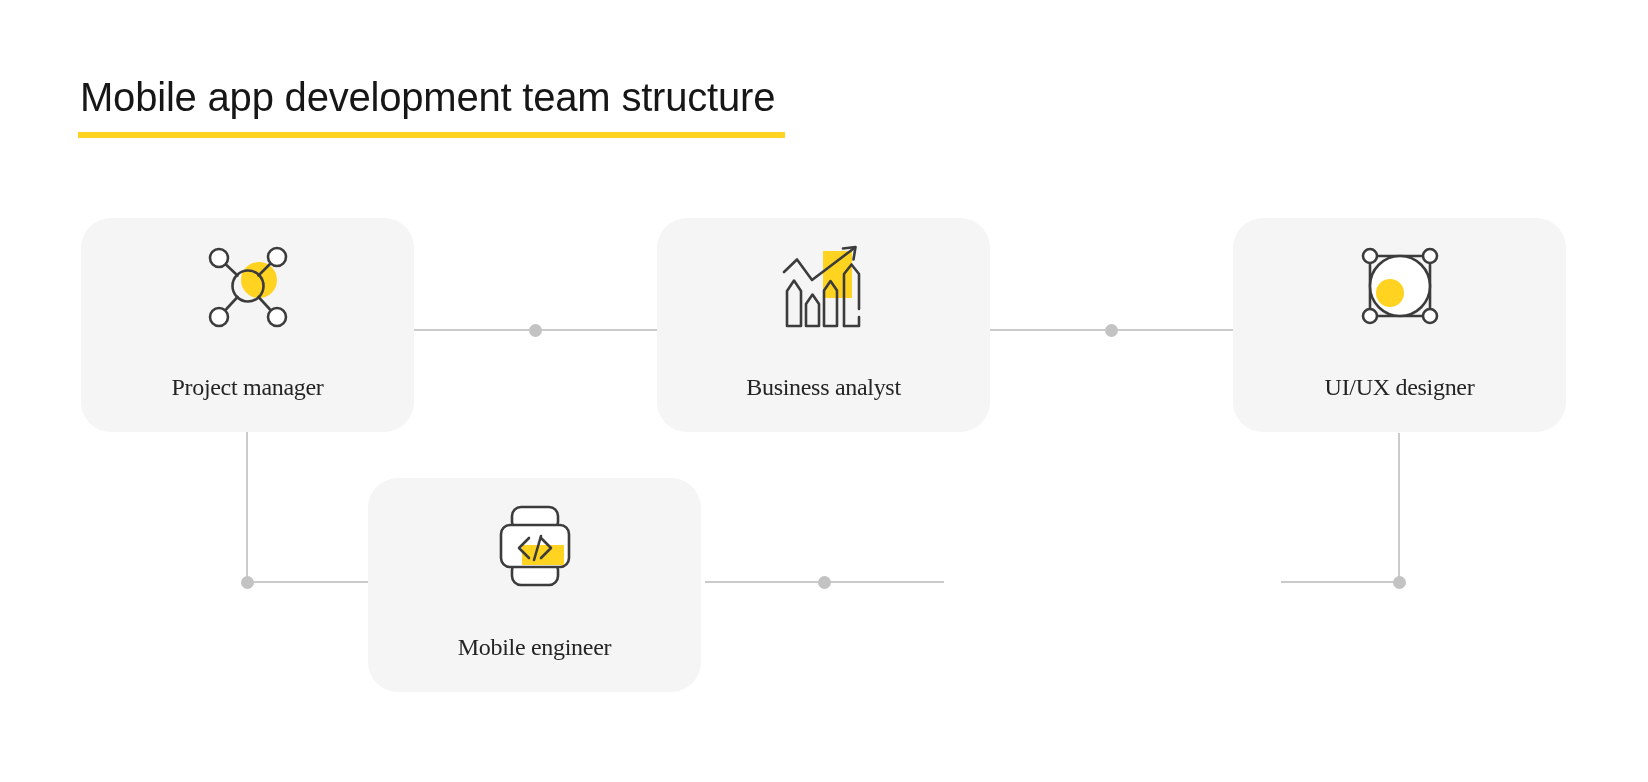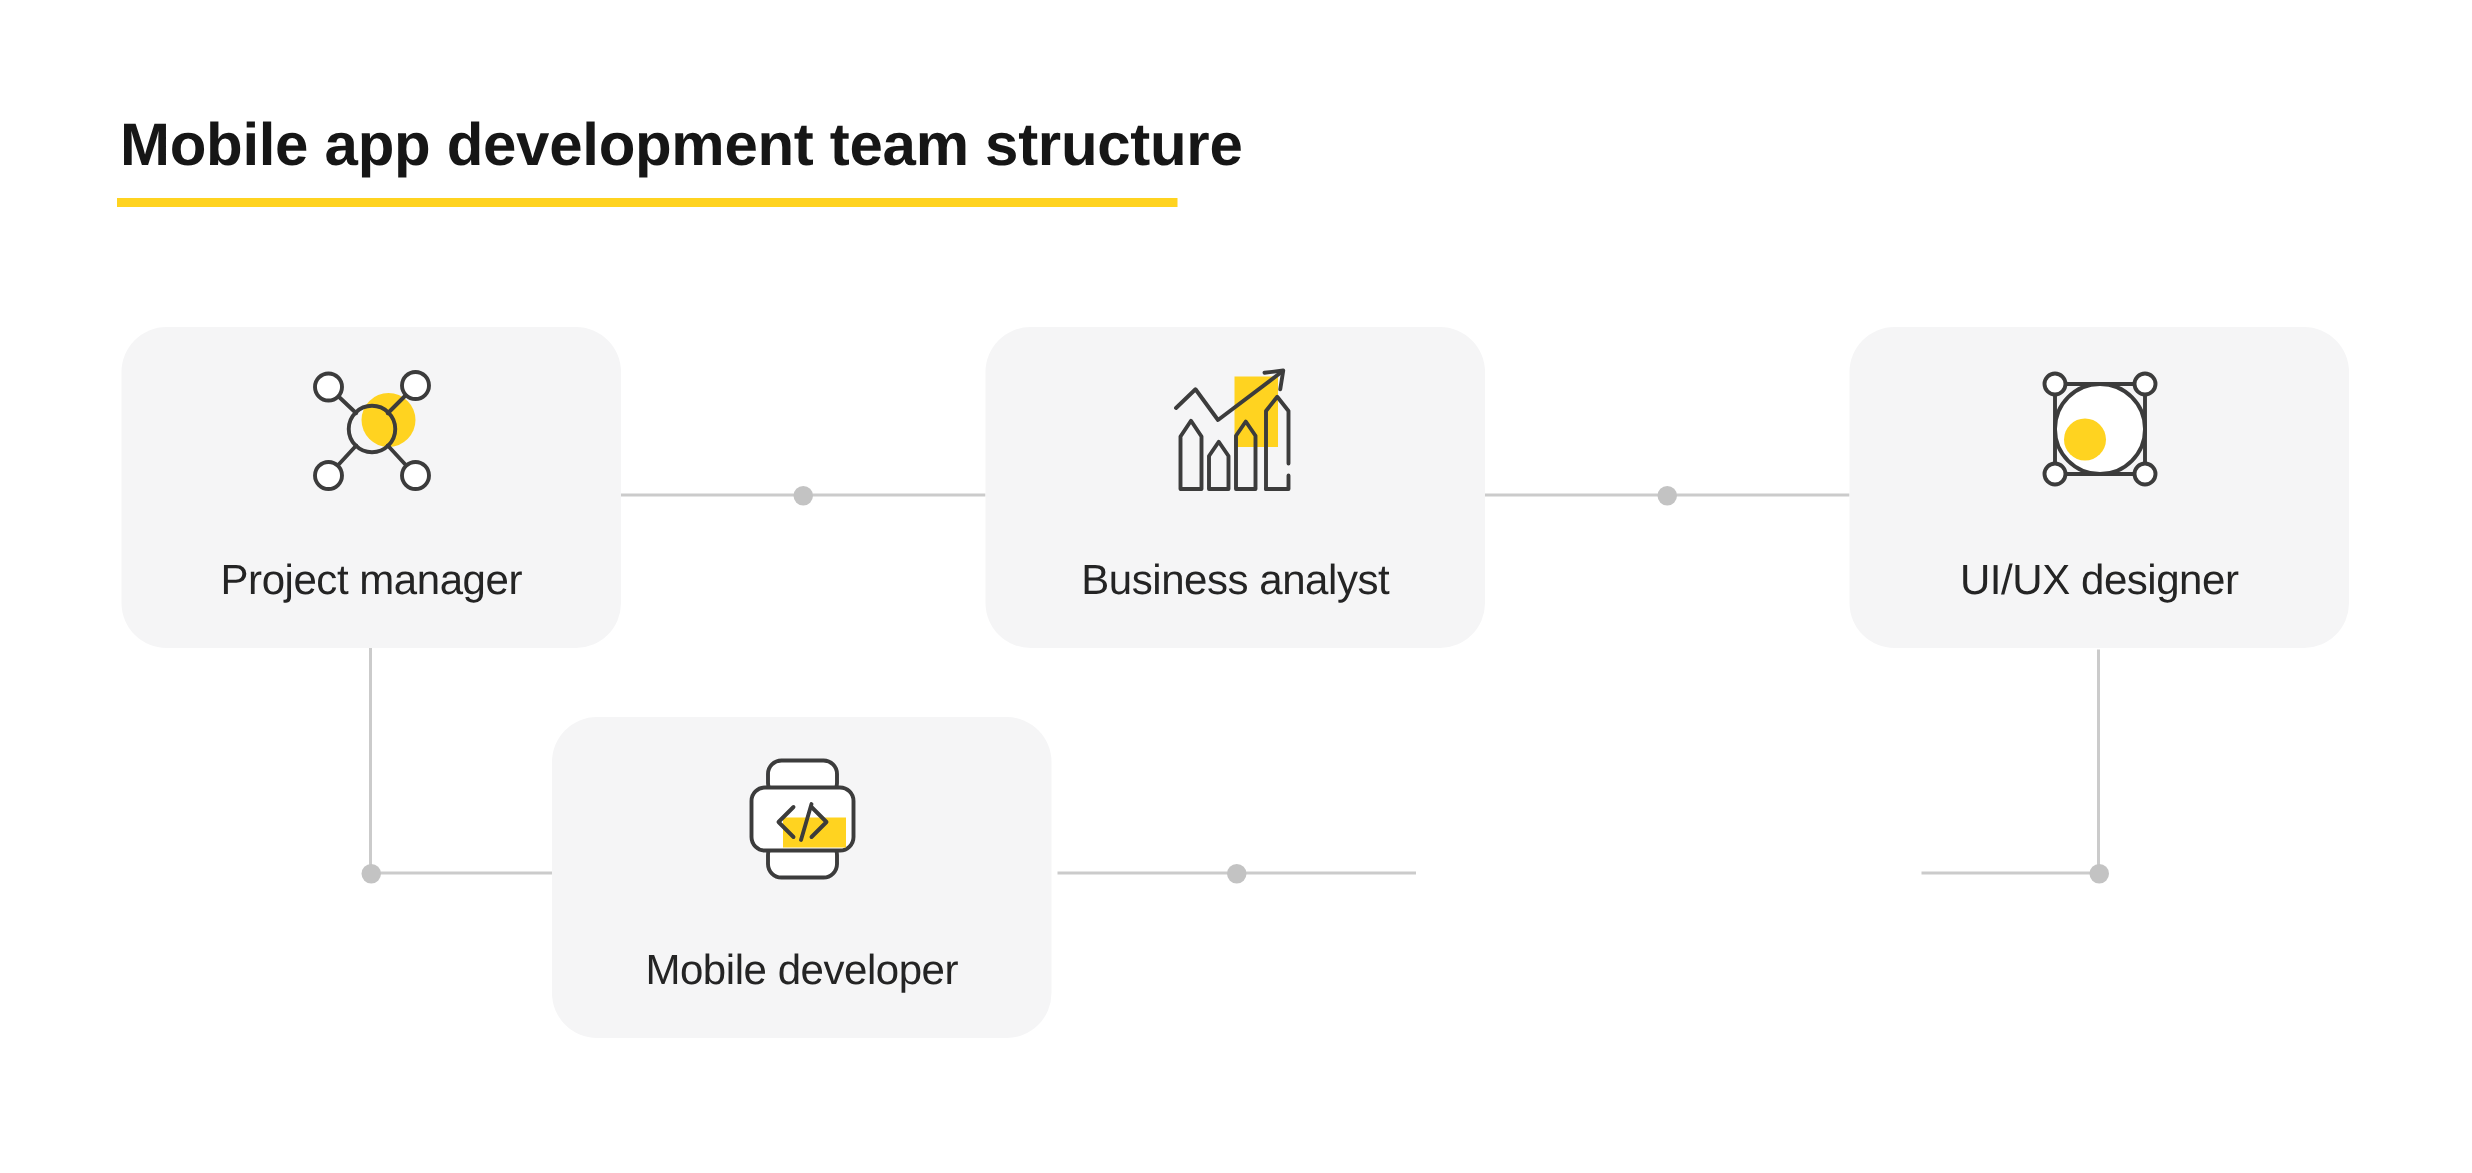--- a/index.html
+++ b/index.html
@@ -13,21 +13,21 @@
     height: 782px;
     background: var(--background, #ffffff);
     overflow: hidden;
   }
   .page-title {
     position: absolute;
     left: 80px;
     top: 75px;
     font-size: 40px;
     line-height: 44px;
-    font-weight: 700;
+    font-weight: 400;
     letter-spacing: -0.2px;
     color: var(--title-color, #161616);
     white-space: nowrap;
   }
   .title-underline {
     position: absolute;
     left: 78px;
     top: 132px;
     width: 707px;
     height: 6px;
@@ -47,24 +47,25 @@
     margin-top: 20px;
     height: 104px;
     display: flex;
     align-items: flex-start;
     justify-content: center;
   }
   .card .card-label {
     flex: 1;
     display: flex;
     align-items: center;
-    font-size: 28px;
+    font-size: 24px;
     letter-spacing: -0.3px;
     color: var(--label-color, #242424);
     white-space: nowrap;
+    font-family: Liberation Serif, serif;
   }
   .card-1 { left: 81px;   top: 218px; }
   .card-2 { left: 657px;  top: 218px; }
   .card-3 { left: 1233px; top: 218px; }
   .card-4 { left: 368px;  top: 478px; }
   .card-5 { left: 944px;  top: 478px; }
 
   .hline, .vline {
     position: absolute;
     background: var(--connector-line, #cbcbcb);
@@ -163,17 +164,17 @@
       <svg width="96" height="96" viewBox="0 0 96 96">
         <rect class="stroke whitefill" x="25" y="9" width="46" height="24" rx="9"></rect>
         <rect class="stroke whitefill" x="25" y="63" width="46" height="24" rx="9"></rect>
         <rect class="stroke whitefill" x="14" y="27" width="68" height="42" rx="9"></rect>
         <rect class="yellow" x="35" y="47" width="42" height="20"></rect>
         <polyline class="stroke" points="42,40 32,50 42,60"></polyline>
         <line class="stroke" x1="54" y1="38" x2="47" y2="62"></line>
         <polyline class="stroke" points="54,40 64,50 54,60"></polyline>
       </svg>
     </div>
-    <div class="card-label">Mobile developer</div>
+    <div class="card-label">Mobile engineer</div>
   </div>
 
 
 </div>
 
 </body></html>

